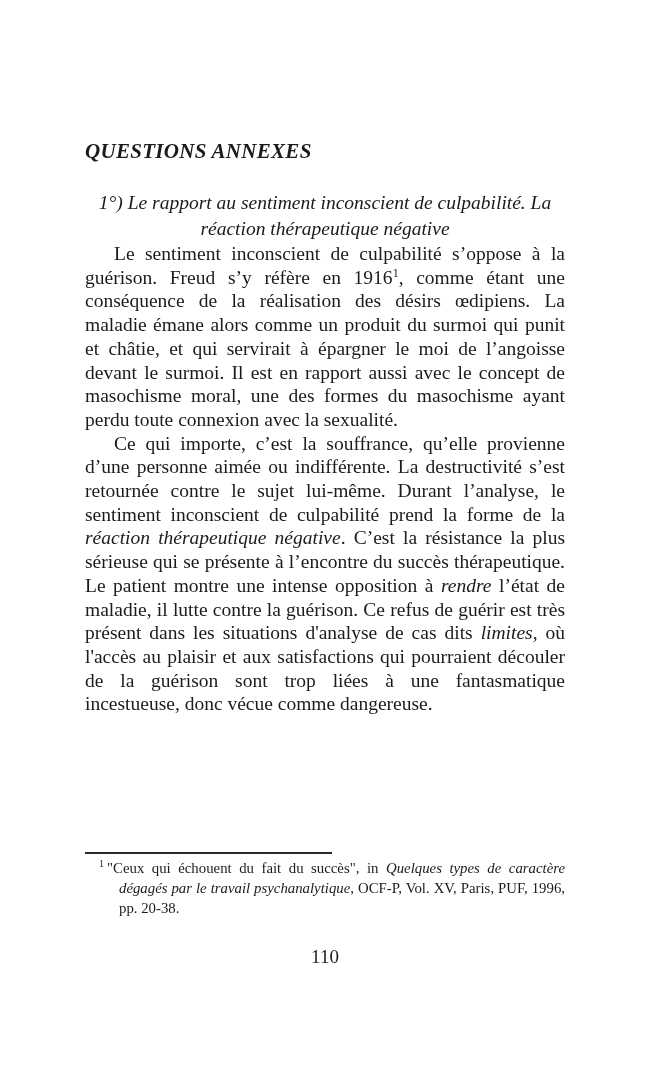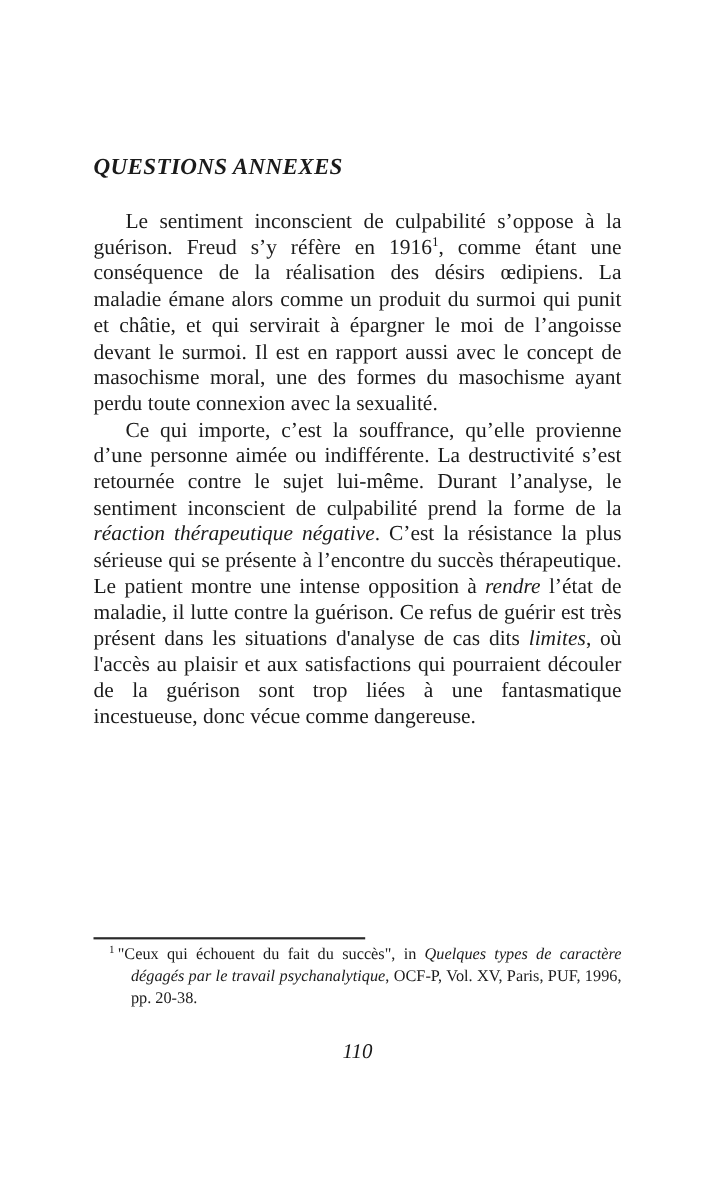--- a/index.html
+++ b/index.html
@@ -72,29 +72,32 @@
     vertical-align: super;
     margin-right: 3px;
   }
   .page-number {
     position: absolute;
     left: 0;
     right: 0;
     top: 946px;
     text-align: center;
     font-size: 19px;
-    font-style: italic;
   }
 </style>
 </head>
 <body>
 
 <div class="page" style="color: rgb(27, 27, 27); background: rgb(255, 255, 255);">
   <div class="content">
     <h1 class="title">QUESTIONS ANNEXES</h1>
+    <div class="heading">
+        <div>1°) Le rapport au sentiment inconscient de culpabilité. La</div>
+        <div>réaction thérapeutique négative</div>
+      </div>
     <div class="body-text">
         <p><span>Le sentiment inconscient de culpabilité s’oppose à la guérison. Freud s’y réfère en 1916</span><sup>1</sup><span>, comme étant une conséquence de la réalisation des désirs œdipiens. La maladie émane alors comme un produit du surmoi qui punit et châtie, et qui servirait à épargner le moi de l’angoisse devant le surmoi. Il est en rapport aussi avec le concept de masochisme moral, une des formes du masochisme ayant perdu toute connexion avec la sexualité.</span></p>
         <p><span>Ce qui importe, c’est la souffrance, qu’elle provienne d’une personne aimée ou indifférente. La destructivité s’est retournée contre le sujet lui-même. Durant l’analyse, le sentiment inconscient de culpabilité prend la forme de la </span><span class="i">réaction thérapeutique négative</span><span>. C’est la résistance la plus sérieuse qui se présente à l’encontre du succès thérapeutique. Le patient montre une intense opposition à </span><span class="i">rendre</span><span> l’état de maladie, il lutte contre la guérison. Ce refus de guérir est très présent dans les situations d'analyse de cas dits </span><span class="i">limites</span><span>, où l'accès au plaisir et aux satisfactions qui pourraient découler de la guérison sont trop liées à une fantasmatique incestueuse, donc vécue comme dangereuse.</span></p>
       </div>
   </div>
   <div class="footnote-area">
     <div class="fn-rule" style="background: rgb(42, 42, 42);"></div>
     <div class="fn-text"><sup>1</sup><span><span>"Ceux qui échouent du fait du succès", in </span><span class="i">Quelques types de caractère dégagés par le travail psychanalytique</span><span>, OCF-P, Vol. XV, Paris, PUF, 1996, pp. 20-38.</span></span></div>
   </div>
   <div class="page-number">110</div>

